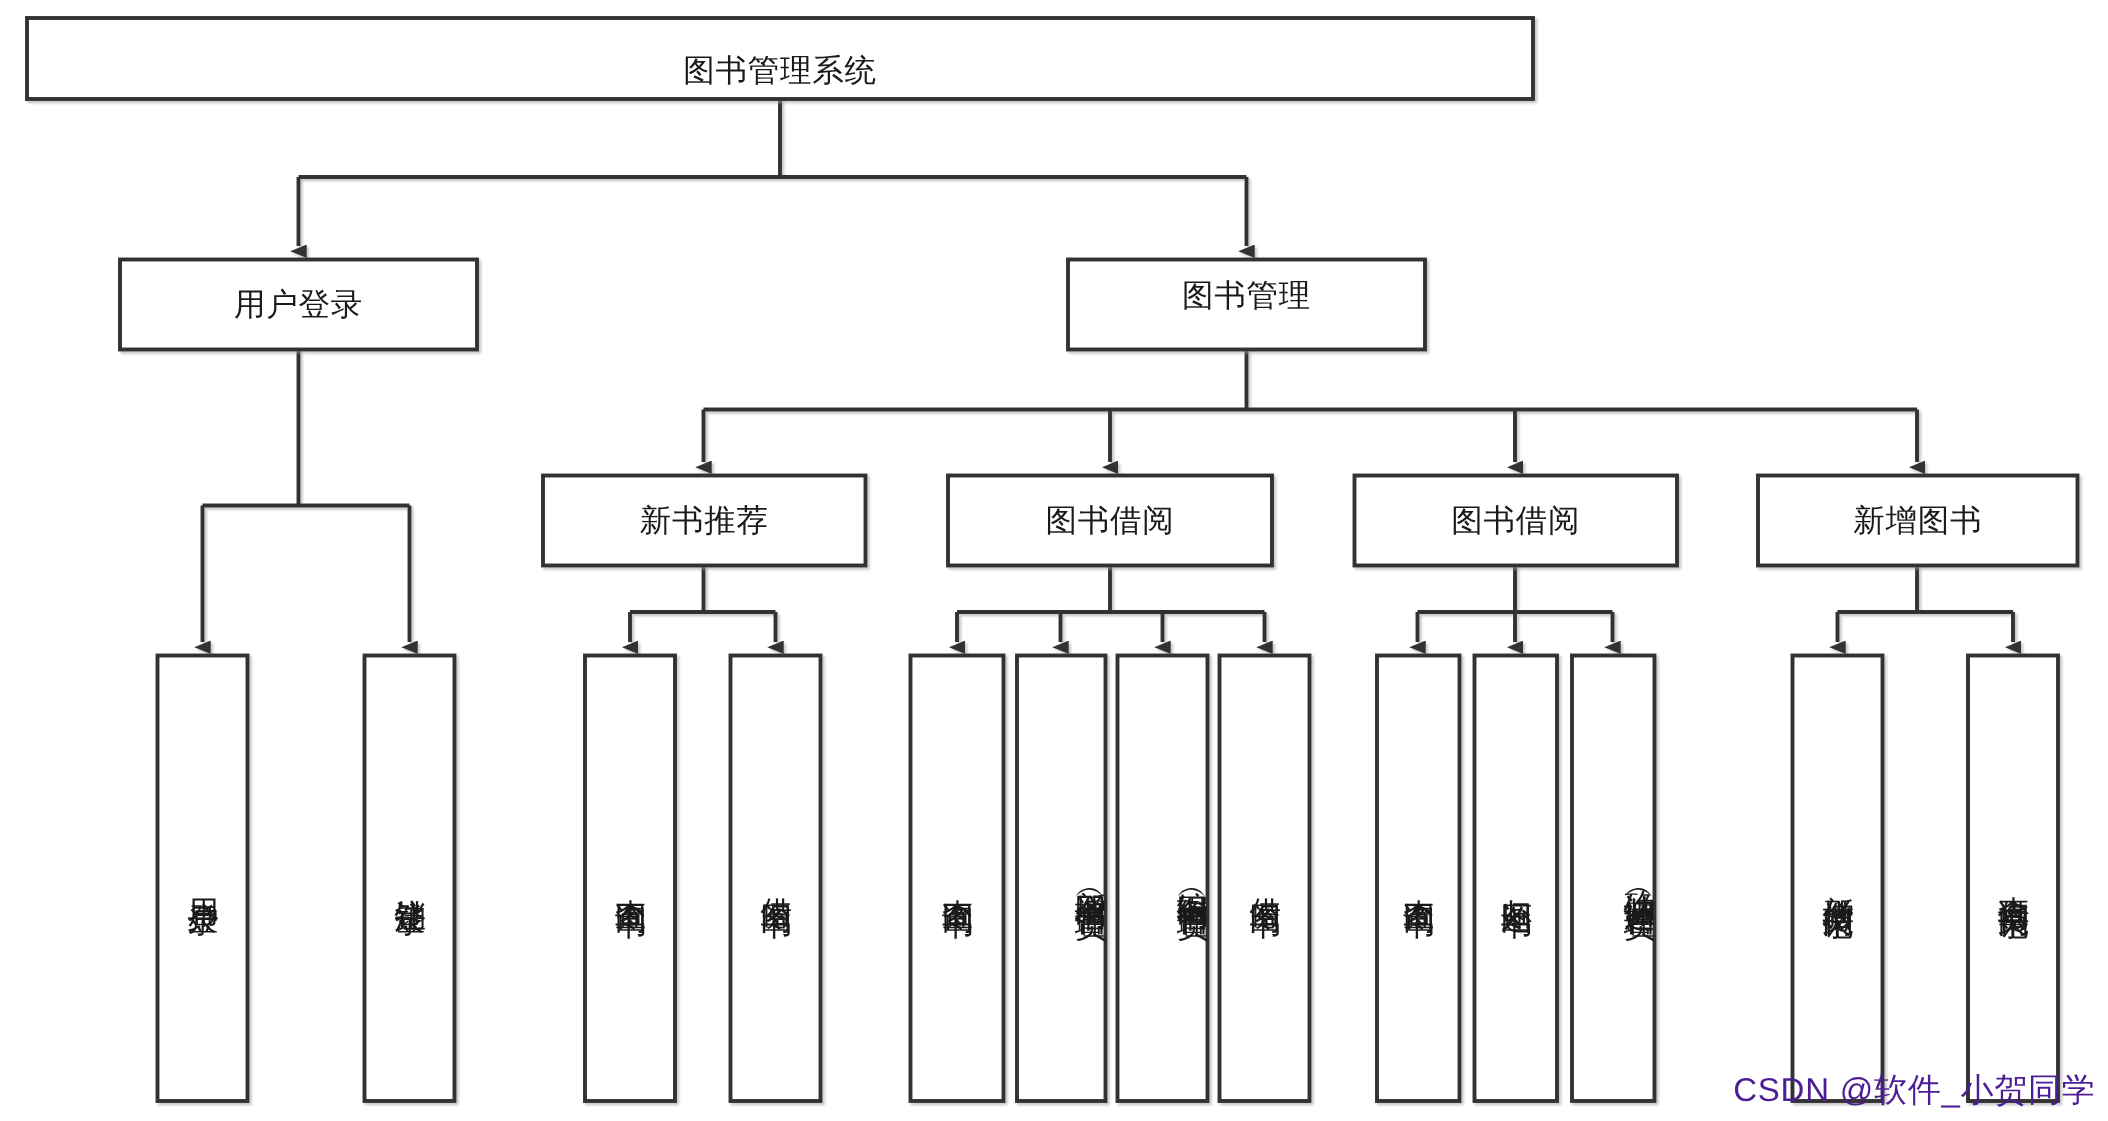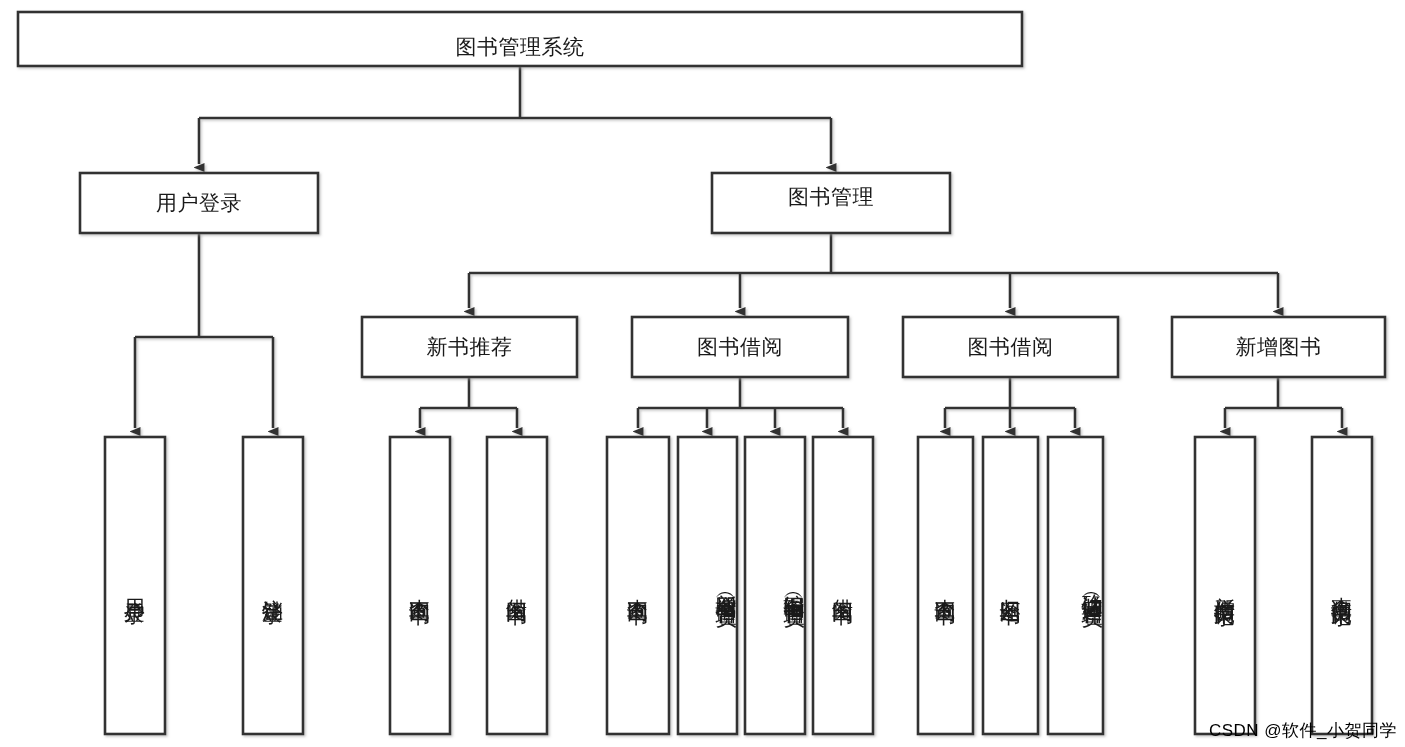--- a/index.html
+++ b/index.html
@@ -41,22 +41,22 @@
     writing-mode: vertical-rl;
     text-orientation: upright;
     font-size: 21px;
     letter-spacing: 2px;
     line-height: 1;
   }
   .watermark {
     position: absolute;
     right: 8px;
     bottom: 5px;
-    font-size: 17px;
-    color: #000000;
+    font-size: 22px;
+    color: #4c1d95;
     letter-spacing: 0.5px;
     white-space: nowrap;
   }
 </style>
 </head>
 <body>
 
 <div id="canvas">
 
   <svg id="diagram-svg" viewBox="0 0 1405 747" xmlns="http://www.w3.org/2000/svg">

